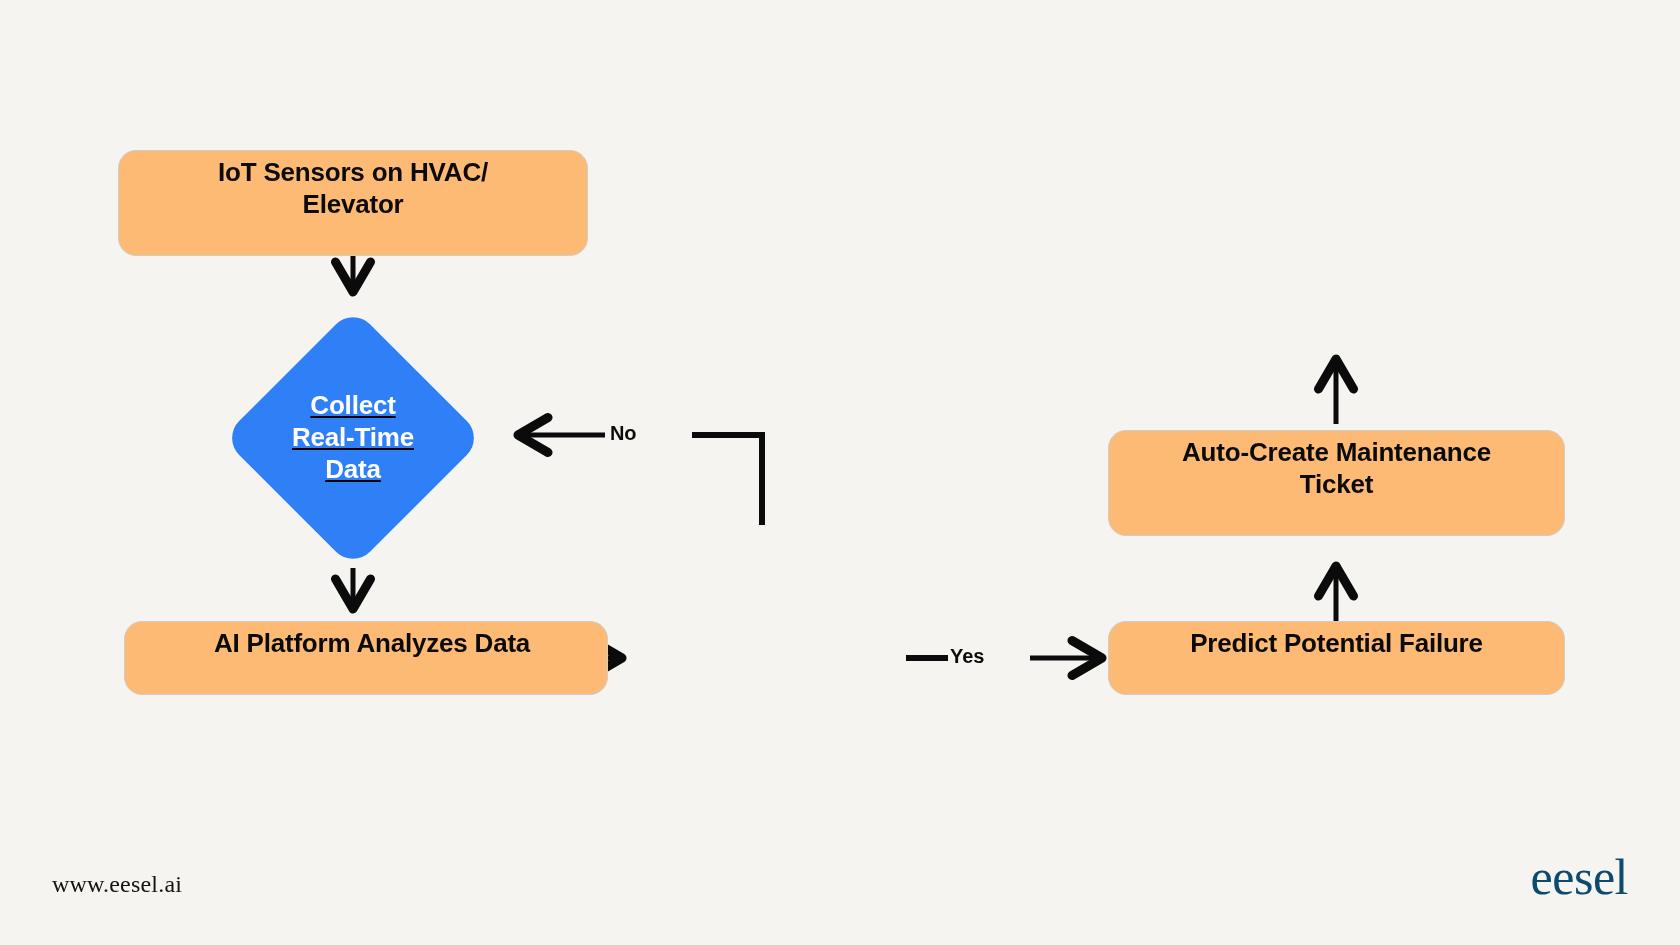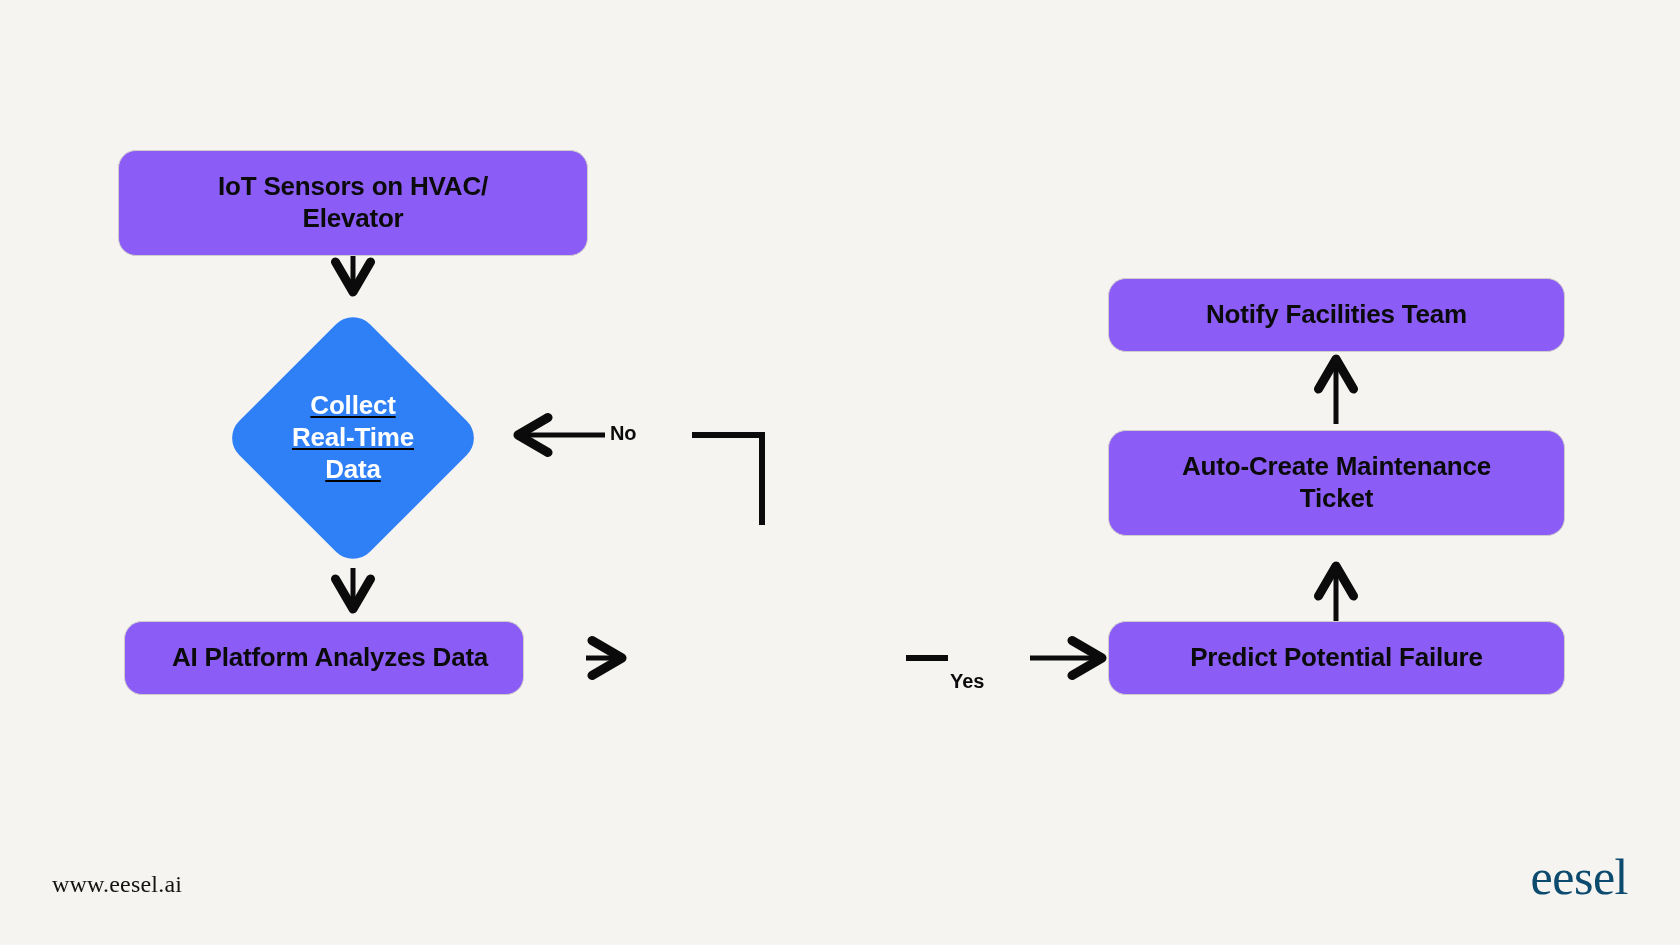--- a/index.html
+++ b/index.html
@@ -28,25 +28,25 @@
     top: 0;
     width: 1680px;
     height: 945px;
     pointer-events: none;
   }
 
   
   .node-box {
     position: absolute;
     box-sizing: border-box;
-    background: #8b5cf6;
+    background: #fdba74;
     border: 1.5px solid #cfcdc8;
     border-radius: 18px;
     display: flex;
-    align-items: center;
+    align-items: flex-start;
     justify-content: center;
     text-align: center;
     color: #0b0b0b;
     font-weight: 700;
     font-size: 26px;
     line-height: 1.22;
     letter-spacing: -0.2px;
     padding: 6px 18px;
   }
 
@@ -144,40 +144,37 @@
     </span>
   </div>
 
   <div class="node-diamond" style="left:225px; top:310px; width:256px; height:256px;">
     <div class="diamond-shape" style="width:185px; height:185px;"></div>
     <div class="diamond-label">Collect
 Real-Time
 Data</div>
   </div>
 
-  <div class="node-box" style="left:124px; top:621px; width:400px; height:74px;padding-left:30px;">
+  <div class="node-box" style="left:124px; top:621px; width:484px; height:74px;padding-left:30px;">
     <span>AI Platform Analyzes Data</span>
   </div>
 
 
   <div class="node-box" style="left:1108px; top:430px; width:457px; height:106px;">
     <span>
       <span>Auto-Create Maintenance</span><br>
       <span>Ticket</span>
     </span>
   </div>
 
   <div class="node-box" style="left:1108px; top:621px; width:457px; height:74px;">
     <span>Predict Potential Failure</span>
   </div>
 
-  <div class="node-box" style="left:1108px; top:278px; width:457px; height:74px;">
-    <span>Notify Facilities Team</span>
-  </div>
 
   <div class="edge-label" style="left:610px; top:422px; width:70px;">No</div>
 
-  <div class="edge-label" style="left:950px; top:645px; width:76px;margin-top:25px;">Yes</div>
+  <div class="edge-label" style="left:950px; top:645px; width:76px;">Yes</div>
 
   <div class="footer-url">www.eesel.ai</div>
   <div class="footer-logo">eesel</div>
 
 </div>
 
 </body></html>

